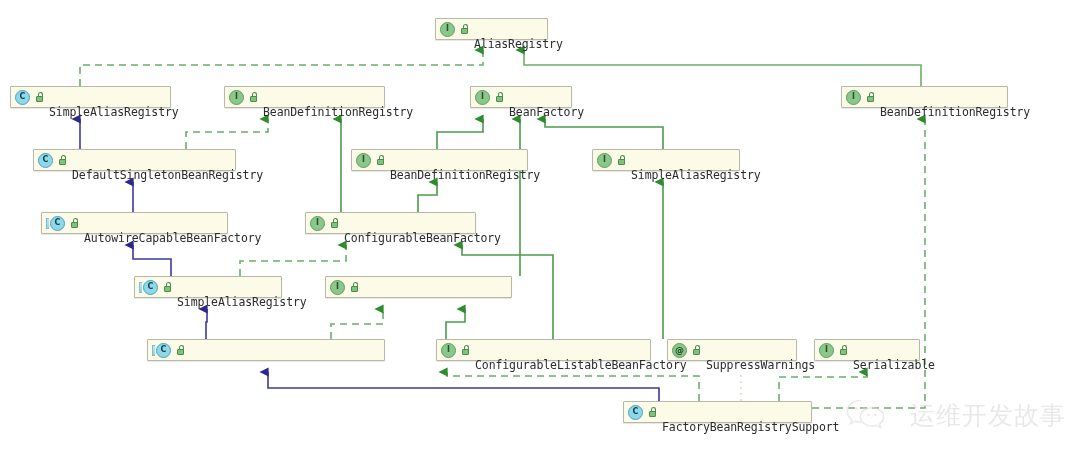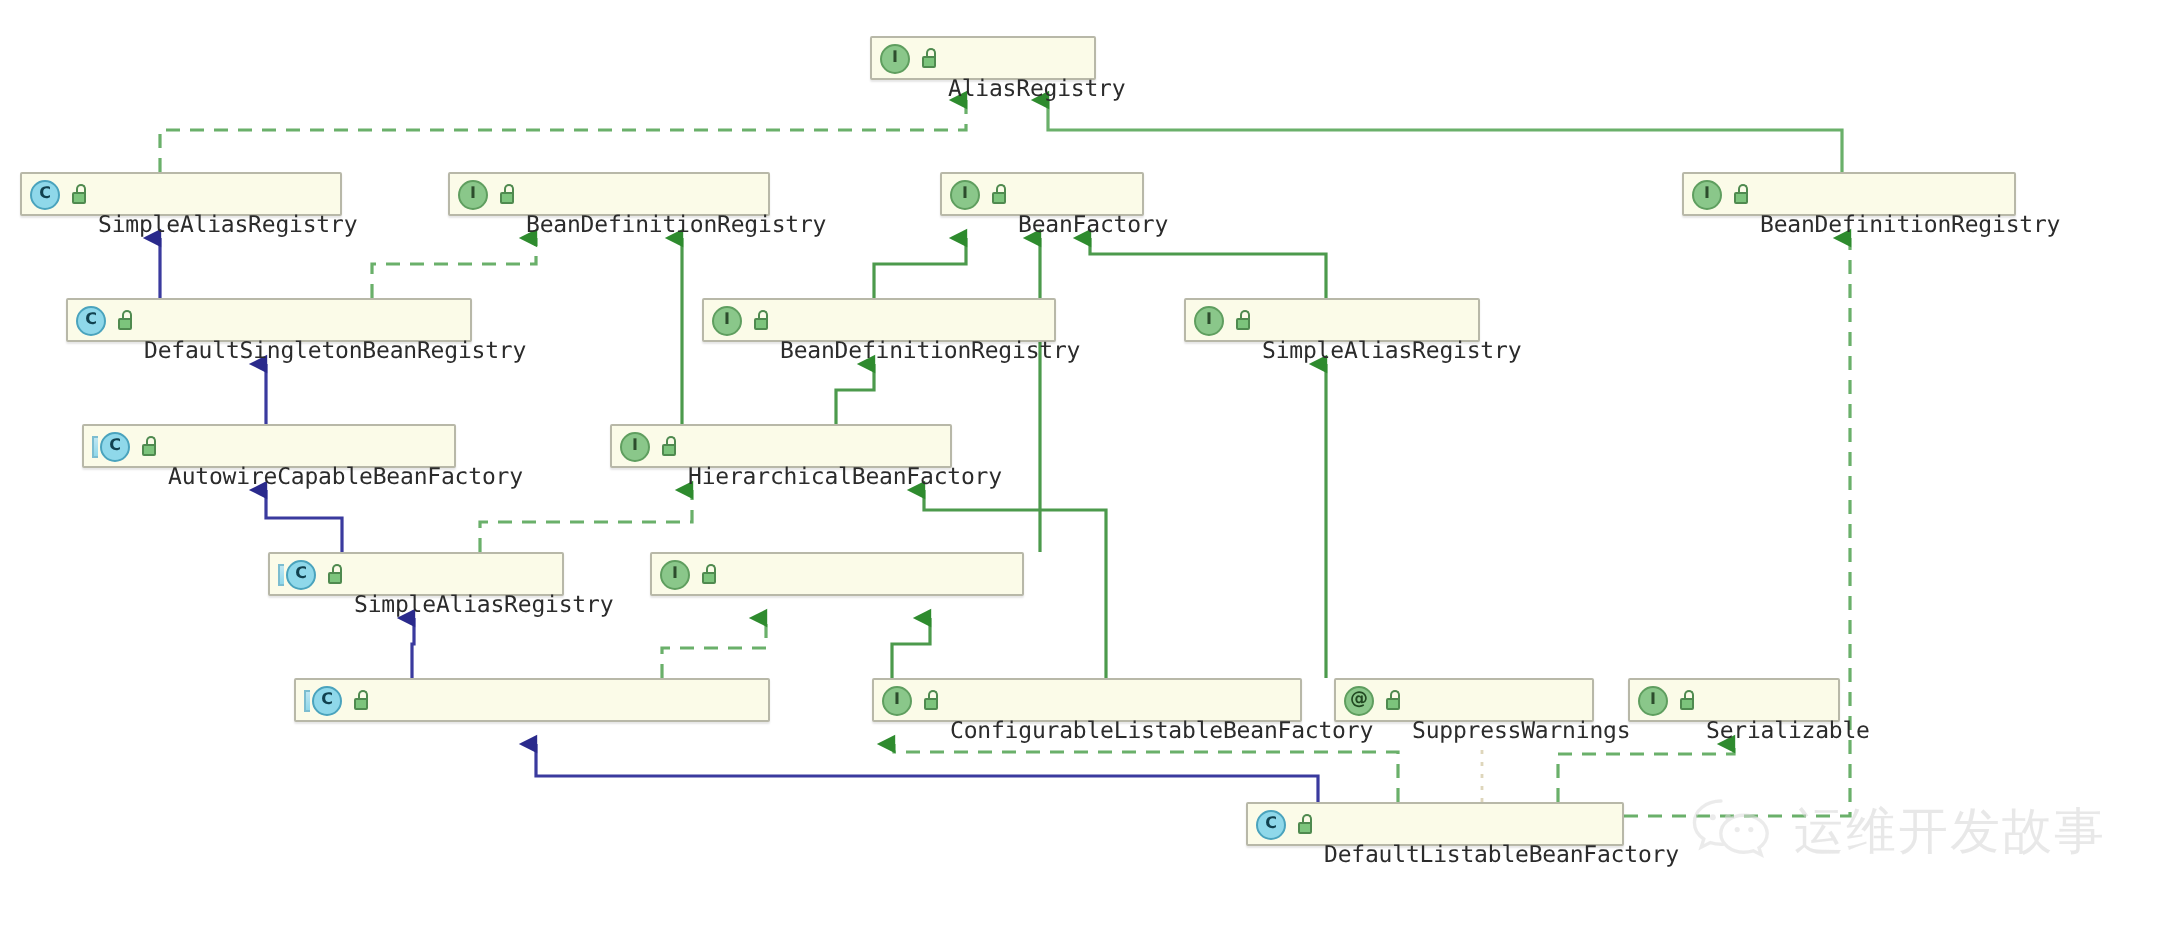--- a/index.html
+++ b/index.html
@@ -113,21 +113,21 @@
     font-size: 11.5px;
     letter-spacing: -0.1px;
     color: #2b2b2b;
     line-height: 1;
     margin-top: 32px;
   }
   #watermark {
     position: absolute;
     display: flex;
     align-items: center;
-    gap: 10px;
+    gap: 23px;
     z-index: 8;
     opacity: 0.55;
     pointer-events: none;
     text-align: right;
   }
   #watermark .wm-text {
     font-family: "DejaVu Sans", "Liberation Sans", sans-serif;
     font-size: 25px;
     color: #d7d7d7;
     letter-spacing: 1px;
@@ -251,21 +251,21 @@
   <div class="node cls" style="left:41px; top:212px; width:187px;">
     <span class="abs-bar"></span>
     <span class="stereo">C</span>
     <span class="lock"></span>
     <span class="label">AutowireCapableBeanFactory</span>
   </div>
 
   <div class="node iface" style="left:305px; top:212px; width:171px;">
     <span class="stereo">I</span>
     <span class="lock"></span>
-    <span class="label">HierarchicalBeanFactory</span>
+    <span class="label">ConfigurableBeanFactory</span>
   </div>
 
   <div class="node cls" style="left:134px; top:276px; width:148px;">
     <span class="abs-bar"></span>
     <span class="stereo">C</span>
     <span class="lock"></span>
     <span class="label">SimpleAliasRegistry</span>
   </div>
 
   <div class="node iface" style="left:325px; top:276px; width:187px;">
@@ -293,21 +293,21 @@
 
   <div class="node iface" style="left:814px; top:339px; width:106px;">
     <span class="stereo">I</span>
     <span class="lock"></span>
     <span class="label">Serializable</span>
   </div>
 
   <div class="node cls" style="left:623px; top:401px; width:189px;">
     <span class="stereo">C</span>
     <span class="lock"></span>
-    <span class="label">DefaultListableBeanFactory</span>
+    <span class="label">FactoryBeanRegistrySupport</span>
   </div>
 
   <div id="watermark" style="left:845px; top:398px;">
     <svg width="42" height="34" viewBox="0 0 42 34">
       <path d="M15.5,2.5 C8.1,2.5 2.2,7.3 2.2,13.2 C2.2,16.5 4.0,19.5 6.9,21.5 L5.6,25.6 L10.2,23.3 C11.8,23.8 13.6,24.1 15.5,24.1 C16.0,24.1 16.5,24.1 17.0,24.0" fill="none" stroke="#dcdcdc" stroke-width="1.7" stroke-linecap="round"></path>
       <circle cx="11.4" cy="10.6" r="1.5" fill="#dcdcdc"></circle>
       <circle cx="19.0" cy="10.6" r="1.5" fill="#dcdcdc"></circle>
       <path d="M27.0,9.6 C33.4,9.6 38.6,13.7 38.6,18.8 C38.6,21.6 37.0,24.2 34.5,25.9 L35.6,29.4 L31.6,27.4 C30.2,27.8 28.6,28.1 27.0,28.1 C20.6,28.1 15.4,24.0 15.4,18.8 C15.4,13.7 20.6,9.6 27.0,9.6 Z" fill="none" stroke="#dcdcdc" stroke-width="1.7" stroke-linecap="round"></path>
       <circle cx="23.6" cy="16.8" r="1.3" fill="#dcdcdc"></circle>
       <circle cx="30.4" cy="16.8" r="1.3" fill="#dcdcdc"></circle>

